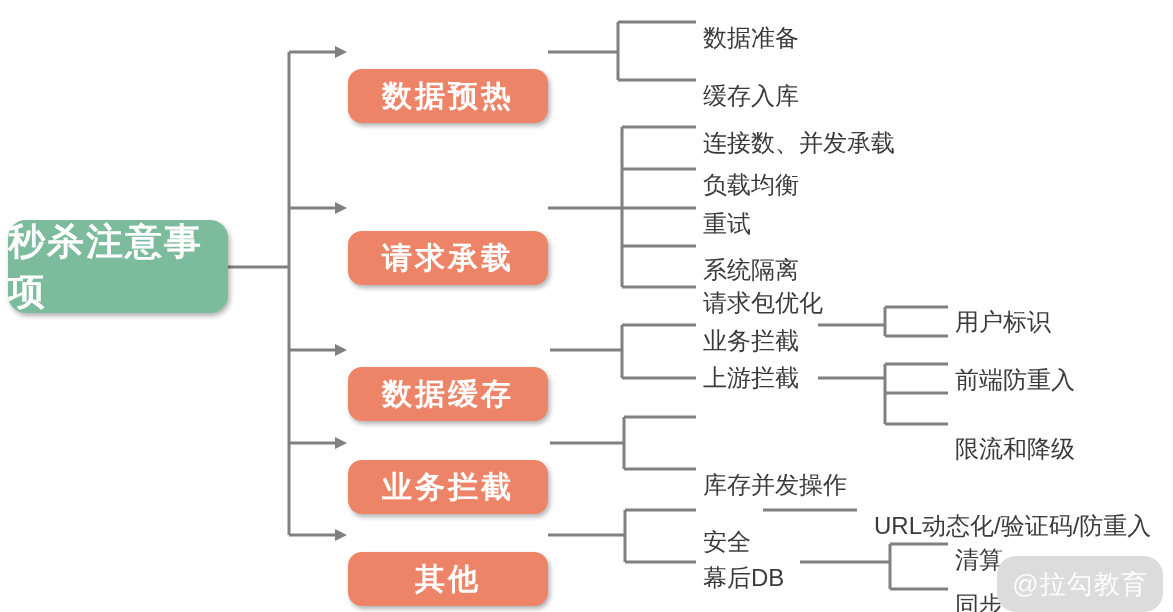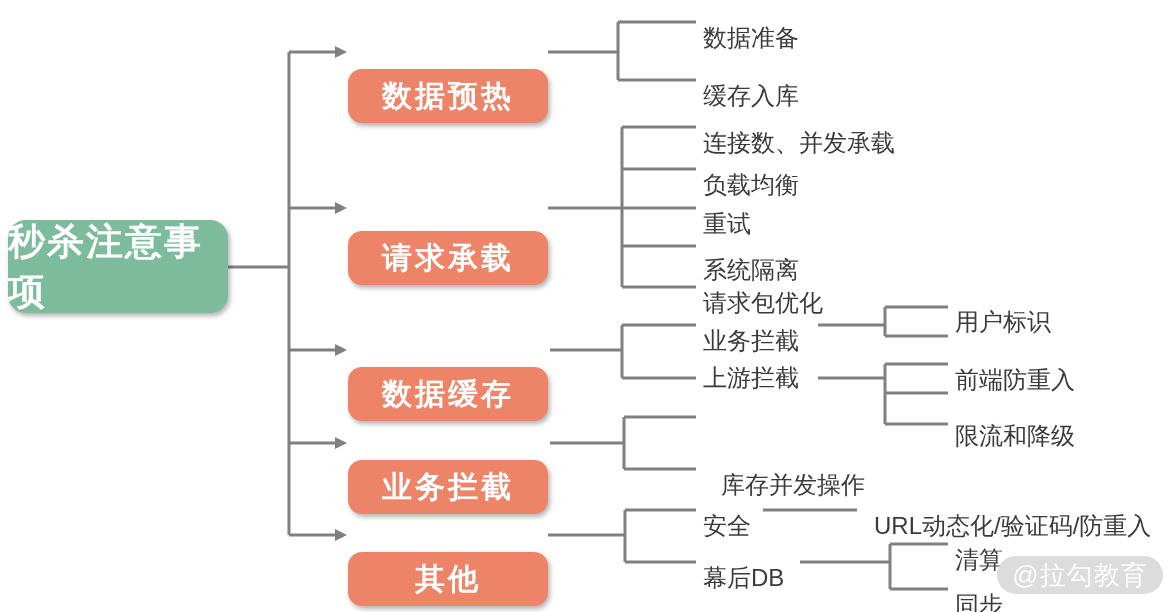--- a/index.html
+++ b/index.html
@@ -50,21 +50,21 @@
     transform: translateY(-50%);
     white-space: nowrap;
     color: var(--text, #3A3A3A);
     font-size: 24px;
     z-index: 1;
     margin-top: 16px;
   }
   .watermark {
     position: absolute;
     left: 997px; top: 556px;
-    width: 166px; height: 38px;
+    width: 166px; height: 56px;
     background: var(--watermark-bg, #DCDCDC);
     border-radius: 19px;
     display: flex;
     align-items: center;
     justify-content: center;
     color: rgba(255,255,255,0.92);
     font-size: 26px;
     letter-spacing: 1px;
     z-index: 5;
   }
@@ -121,25 +121,25 @@
   <div class="leaf" style="left:703px;top:127px">连接数、并发承载</div>
   <div class="leaf" style="left:703px;top:169px">负载均衡</div>
   <div class="leaf" style="left:703px;top:208px">重试</div>
   <div class="leaf" style="left:703px;top:254px">系统隔离</div>
   <div class="leaf" style="left:703px;top:287px">请求包优化</div>
 
   <div class="leaf" style="left:703px;top:325px">业务拦截</div>
   <div class="leaf" style="left:703px;top:362px">上游拦截</div>
   <div class="leaf" style="left:955px;top:306px">用户标识</div>
   <div class="leaf" style="left:955px;top:364px">前端防重入</div>
-  <div class="leaf" style="left:955px;top:420px">限流和降级</div>
+  <div class="leaf" style="left:955px;top:433px">限流和降级</div>
 
-  <div class="leaf" style="left:721px;top:469px">库存并发操作</div>
+  <div class="leaf" style="left:703px;top:469px">库存并发操作</div>
 
-  <div class="leaf" style="left:703px;top:510px">安全</div>
+  <div class="leaf" style="left:703px;top:526px">安全</div>
   <div class="leaf" style="left:703px;top:562px">幕后DB</div>
   <div class="leaf" style="left:874px;top:510px">URL动态化/验证码/防重入</div>
   <div class="leaf" style="left:955px;top:544px">清算</div>
   <div class="leaf" style="left:955px;top:589px">同步</div>
 
   <div class="watermark">
     <span>@拉勾教育</span>
   </div>
 
 </div>

